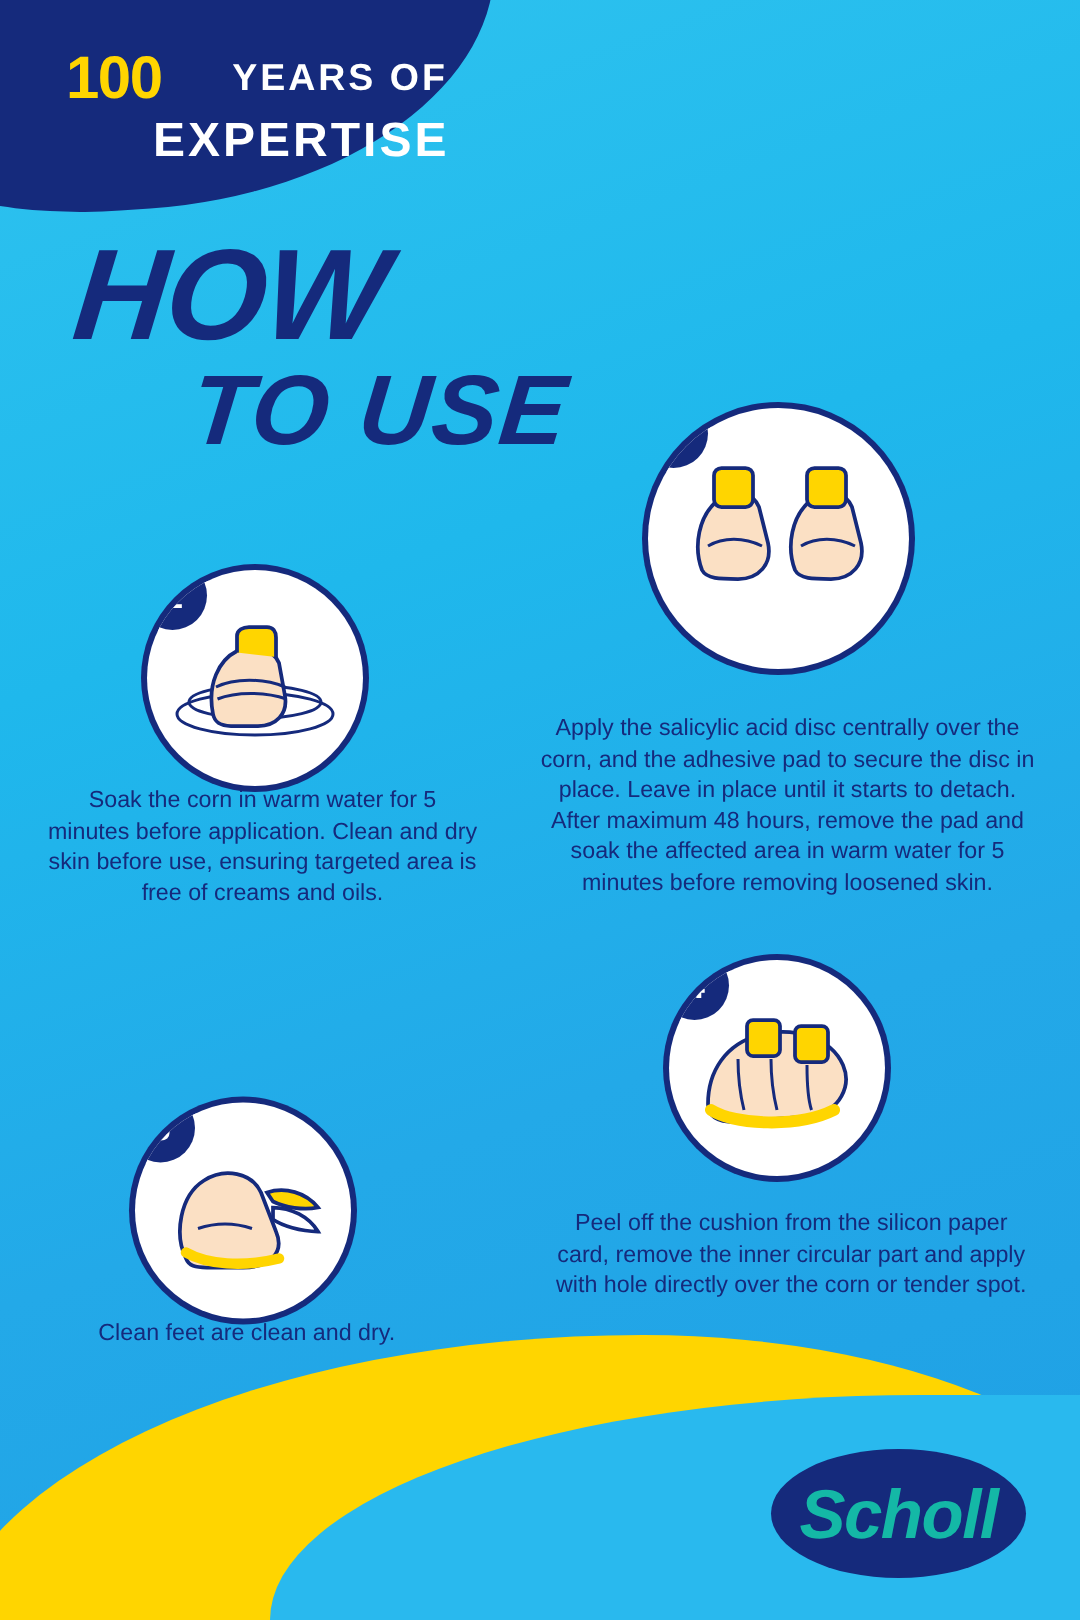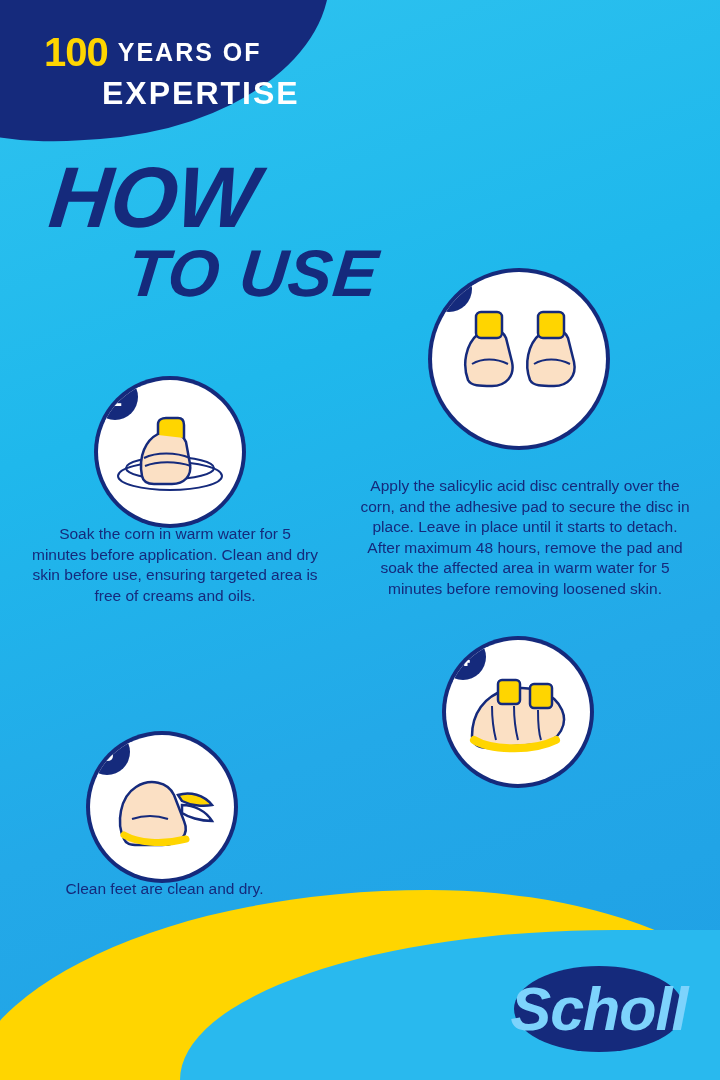--- a/index.html
+++ b/index.html
@@ -50,20 +50,21 @@
     color: #ffd500;
     letter-spacing: -1px;
     line-height: 1;
     position: relative;
   }
   .badge-years {
     font-size: 25px;
     font-weight: bold;
     letter-spacing: 2px;
     line-height: 1;
+    margin-left: 37px;
   }
   .badge-row2 {
     font-size: 32px;
     font-weight: bold;
     letter-spacing: 2px;
     margin-top: 5px;
     margin-left: 58px;
     line-height: 1;
   }
 
@@ -187,25 +188,25 @@
     font-size: 21px;
     line-height: 1.06;
     letter-spacing: 1px;
     text-align: left;
   }
   .scholl-logo {
     width: 170px;
     height: 86px;
     border-radius: 50%;
     background: #152a7c;
-    color: #7dd3fc;
+    color: #14b8a6;
     display: flex;
     align-items: center;
     justify-content: center;
-    font-size: 61px;
+    font-size: 46px;
     font-weight: bold;
     font-style: italic;
     letter-spacing: -1px;
   }
 
   svg { display: block; }
 </style>
 </head>
 <body>
 
@@ -275,20 +276,21 @@
       <svg width="144" height="144" viewBox="0 0 144 144">
         <path d="M26 96 C26 74 38 56 60 50 C84 44 108 52 116 70 C122 84 114 100 96 104 L44 108 C32 108 26 104 26 96 Z" fill="#fbe0c4" stroke="#152a7c" stroke-width="2.5"></path>
         <path d="M28 100 C44 110 86 112 110 100" fill="none" stroke="#ffd500" stroke-width="8" stroke-linecap="round"></path>
         <rect x="52" y="40" width="22" height="24" rx="4" fill="#ffd500" stroke="#152a7c" stroke-width="2.5"></rect>
         <rect x="84" y="44" width="22" height="24" rx="4" fill="#ffd500" stroke="#152a7c" stroke-width="2.5"></rect>
         <path d="M46 66 C46 82 48 92 50 100" fill="none" stroke="#152a7c" stroke-width="2"></path>
         <path d="M68 66 C68 82 70 92 72 100" fill="none" stroke="#152a7c" stroke-width="2"></path>
         <path d="M92 70 C92 84 93 94 95 100" fill="none" stroke="#152a7c" stroke-width="2"></path>
       </svg>
     </div>
+    <div class="step-caption">Peel off the cushion from the silicon paper card, remove the inner circular part and apply with hole directly over the corn or tender spot.</div>
   </div>
 
   <div class="wave-yellow"></div>
   <div class="wave-blue"></div>
 
   <div class="footer">
     <div class="scholl-logo">Scholl</div>
   </div>
 
 </div>

